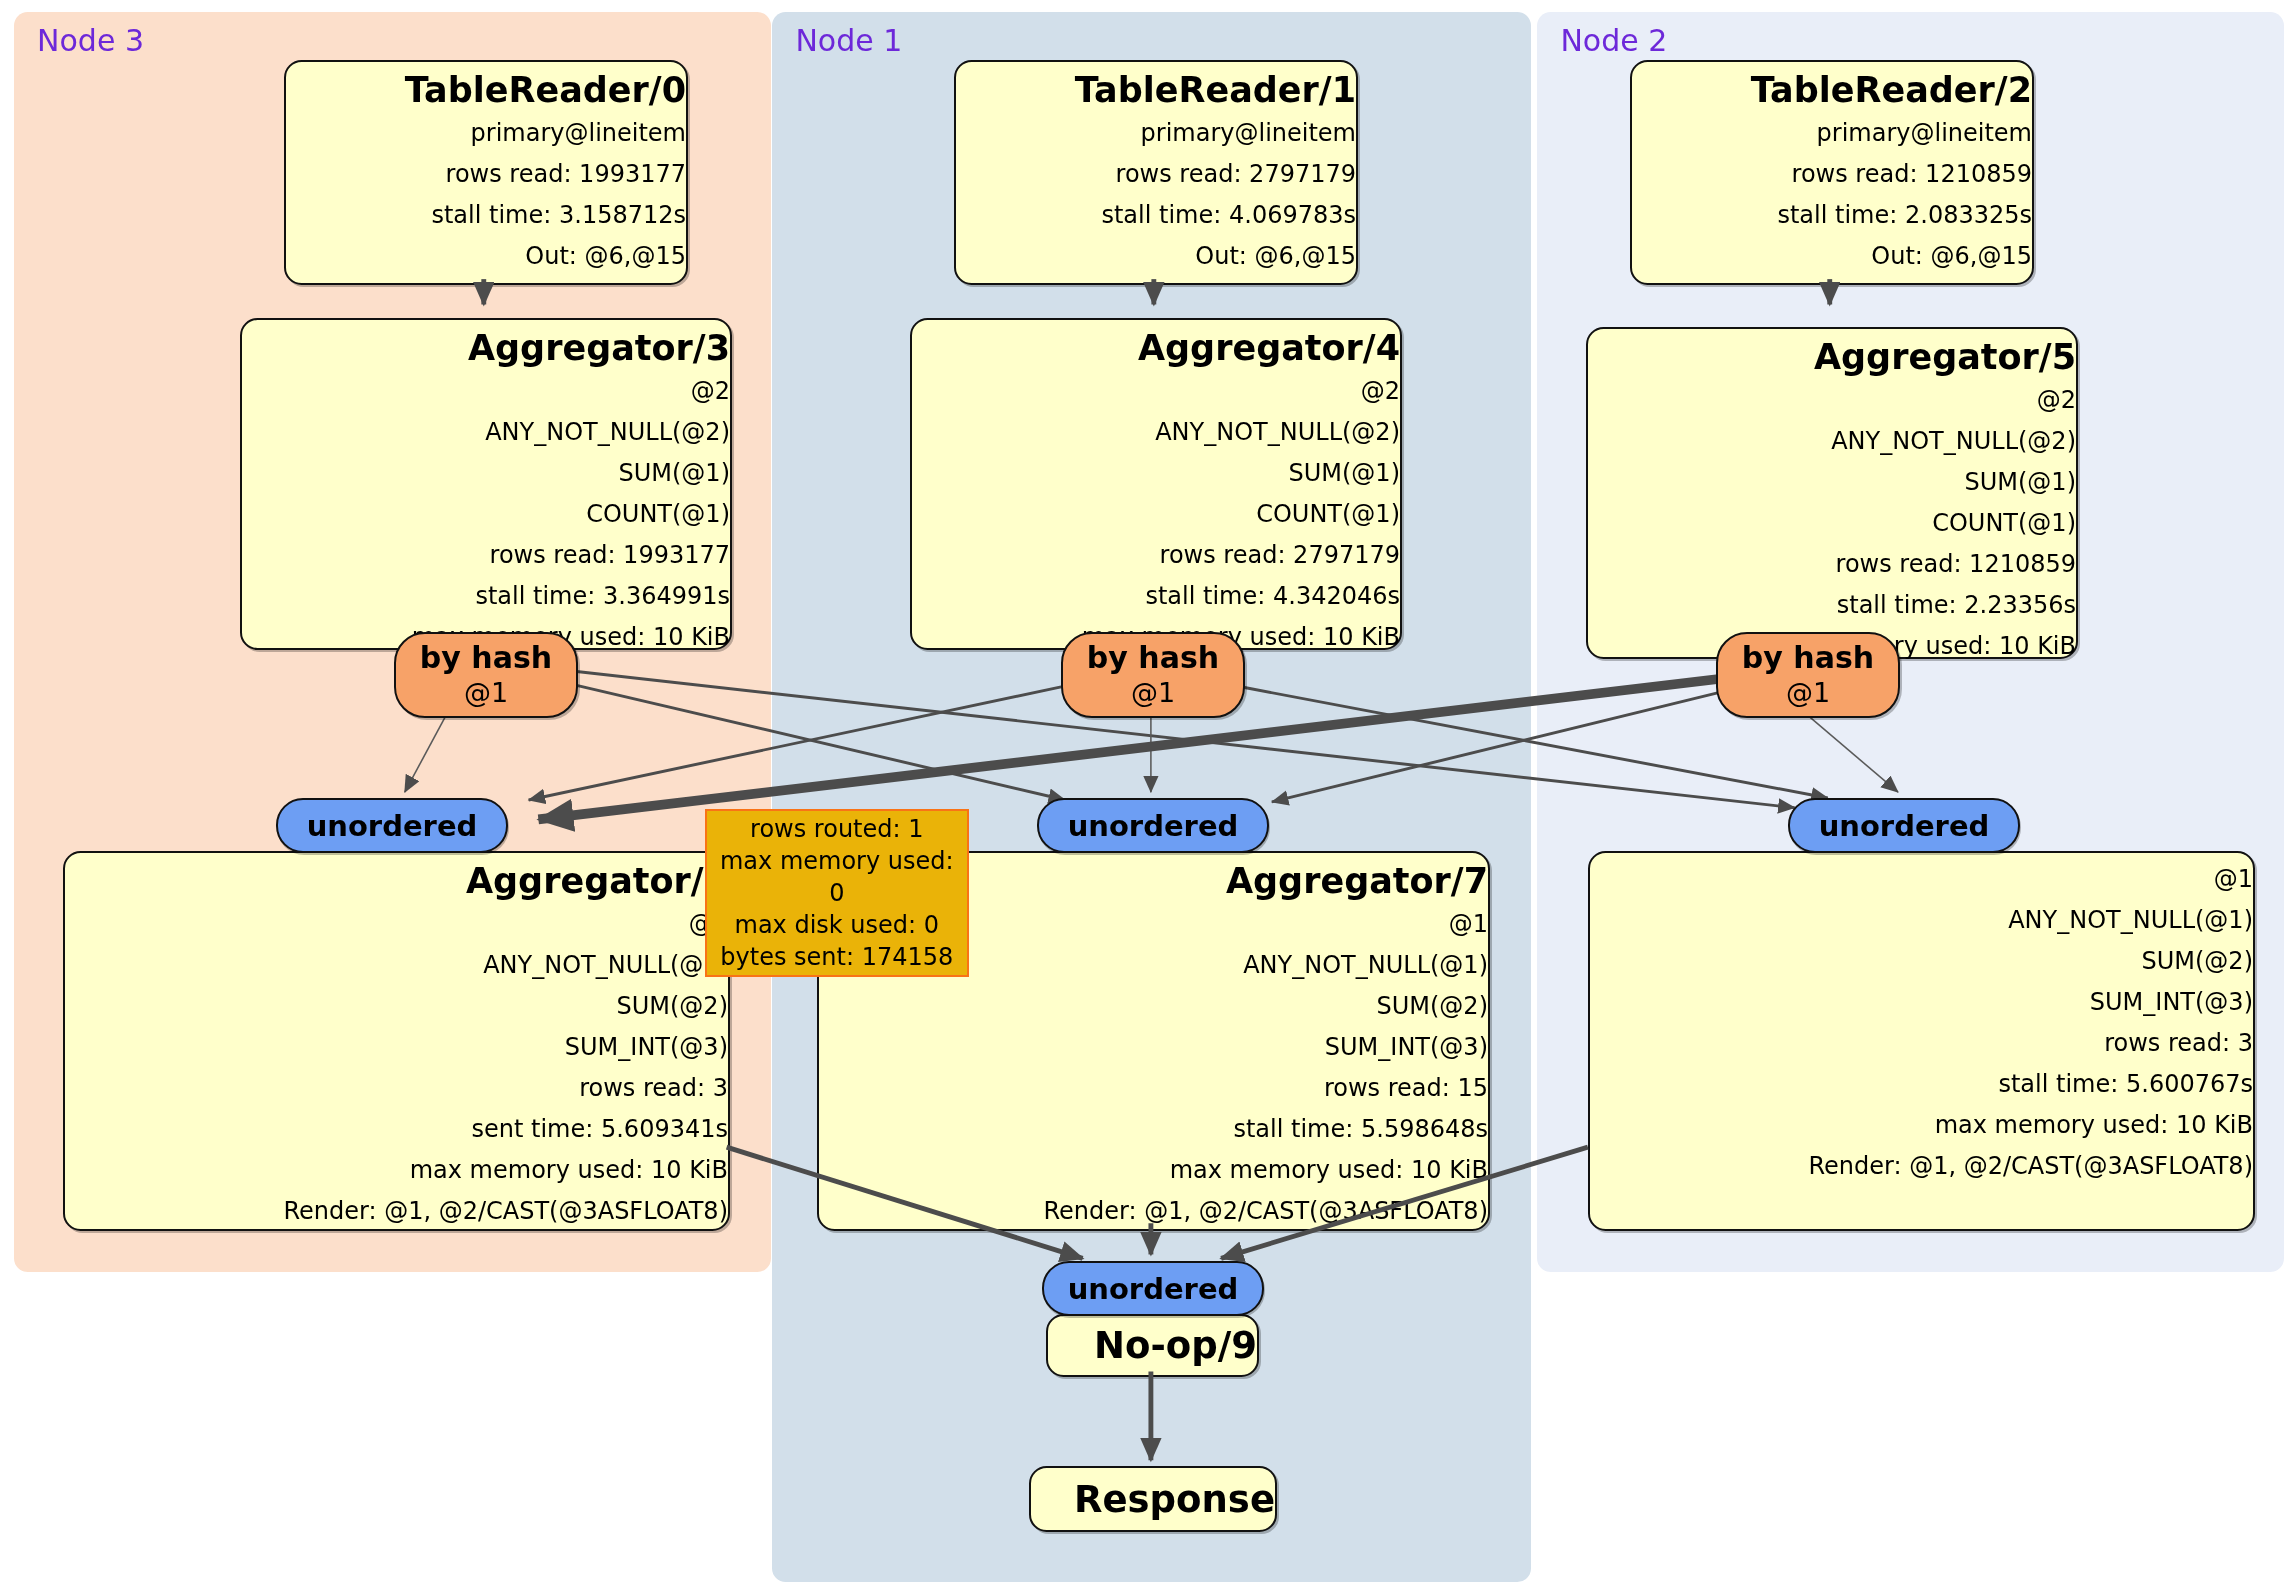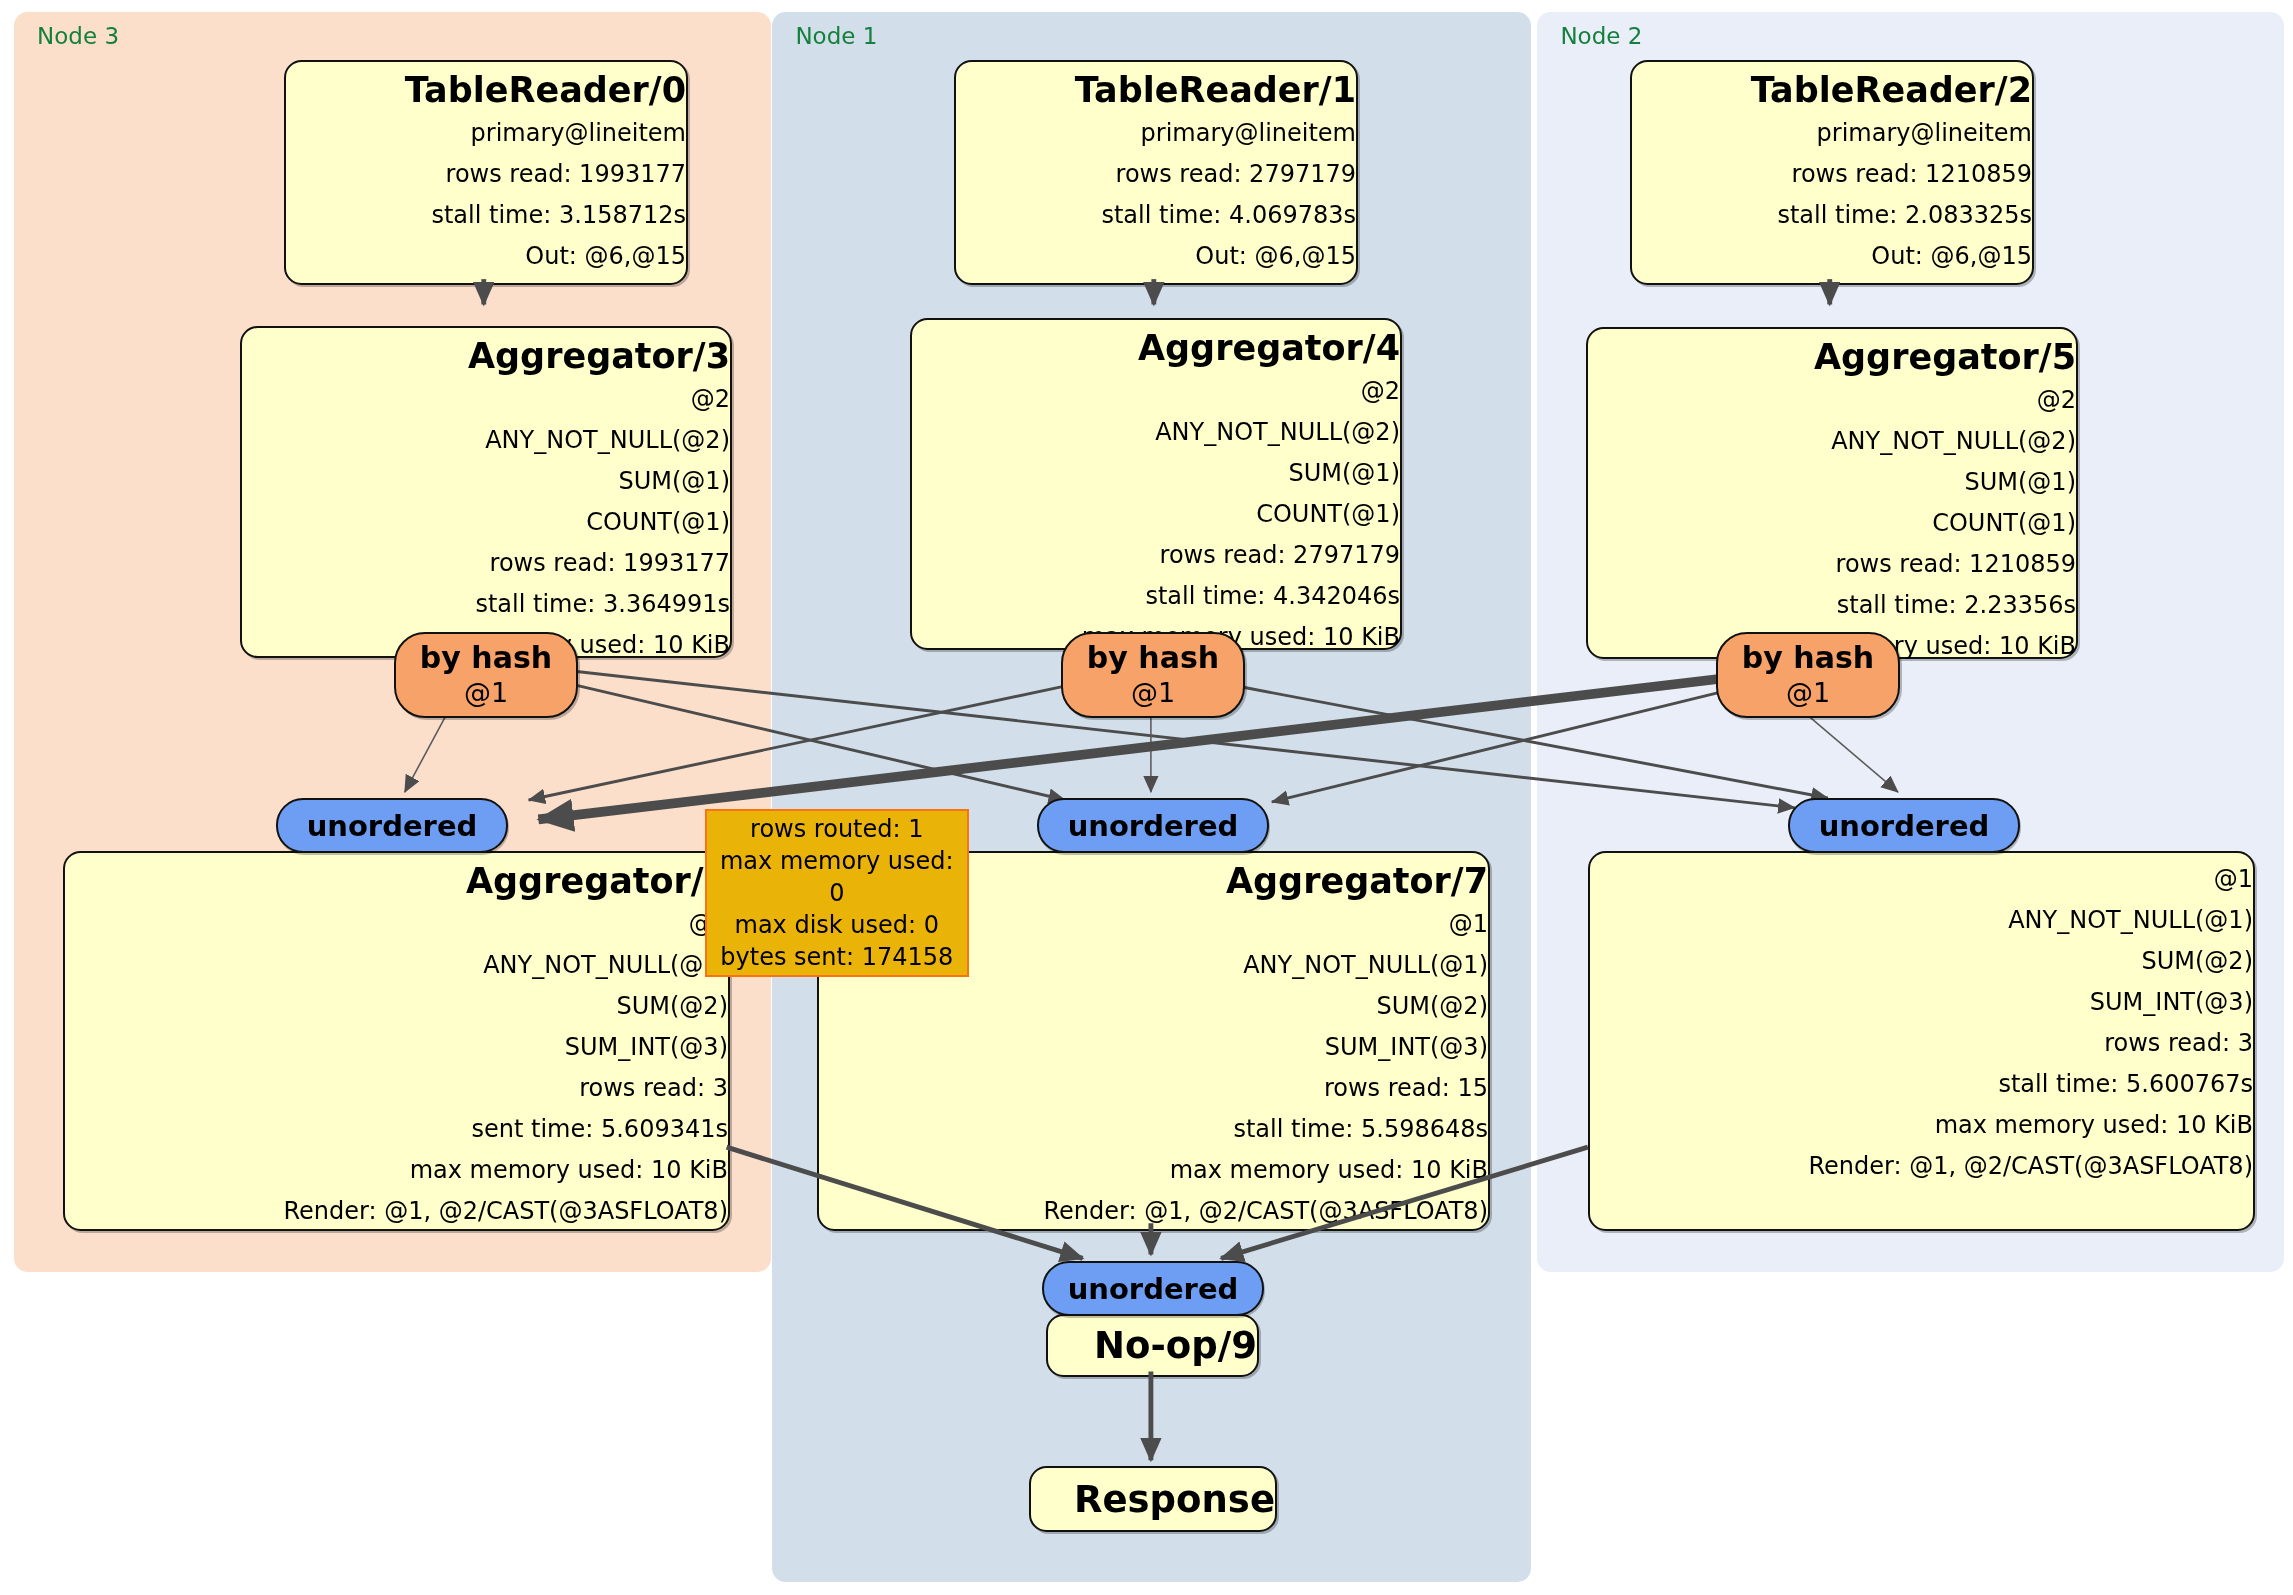--- a/index.html
+++ b/index.html
@@ -1,20 +1,20 @@
 <!DOCTYPE html>
 <html><head>
 <meta charset="utf-8">
 <style>
   html,body{margin:0;padding:0;background:#ffffff;}
   body{font-family:"DejaVu Sans","Liberation Sans",sans-serif;}
   #canvas{position:relative;width:2294px;height:1596px;background:#ffffff;overflow:hidden;}
 
   .panel{position:absolute;border-radius:13.7px;}
-  .panel-label{position:absolute;top:11.7px;left:23.4px;font-size:23px;color:#15803d;}
+  .panel-label{position:absolute;top:11.7px;left:23.4px;font-size:30px;color:#6d28d9;}
 
   .pbox{position:absolute;background:#ffffcb;border:2.9px solid #111;border-radius:17.6px;
         text-align:right;color:#000;padding-top:5.9px;box-shadow:2px 2px 0 rgba(0,0,0,0.25);}
   .pbox .title{font-size:35px;font-weight:bold;line-height:45px;}
   .pbox .line{font-size:24px;line-height:41px;}
 
   .router{position:absolute;background:#f7a268;border:2.9px solid #111;border-radius:31px;
           text-align:center;color:#000;box-shadow:2px 2px 0 rgba(0,0,0,0.25);}
   .router .rtitle{font-size:30px;font-weight:bold;line-height:39px;margin-top:3.9px;}
   .router .rsub{font-size:27px;line-height:31px;}
@@ -60,21 +60,21 @@
     <span class="lineblock line">Out: @6,@15</span>
   </div>
   <div class="pbox" style="left:1630px;top:60px;width:400px;height:215px;">
     <span class="lineblock title">TableReader/2</span>
     <span class="lineblock line">primary@lineitem</span>
     <span class="lineblock line">rows read: 1210859</span>
     <span class="lineblock line">stall time: 2.083325s</span>
     <span class="lineblock line">Out: @6,@15</span>
   </div>
 
-  <div class="pbox" style="left:240px;top:318px;width:488px;height:322px;margin-top:8px;">
+  <div class="pbox" style="left:240px;top:318px;width:488px;height:322px;">
     <span class="lineblock title">Aggregator/3</span>
     <span class="lineblock line">@2</span>
     <span class="lineblock line">ANY_NOT_NULL(@2)</span>
     <span class="lineblock line">SUM(@1)</span>
     <span class="lineblock line">COUNT(@1)</span>
     <span class="lineblock line">rows read: 1993177</span>
     <span class="lineblock line">stall time: 3.364991s</span>
     <span class="lineblock line">max memory used: 10 KiB</span>
   </div>
   <div class="pbox" style="left:910px;top:318px;width:488px;height:322px;">

